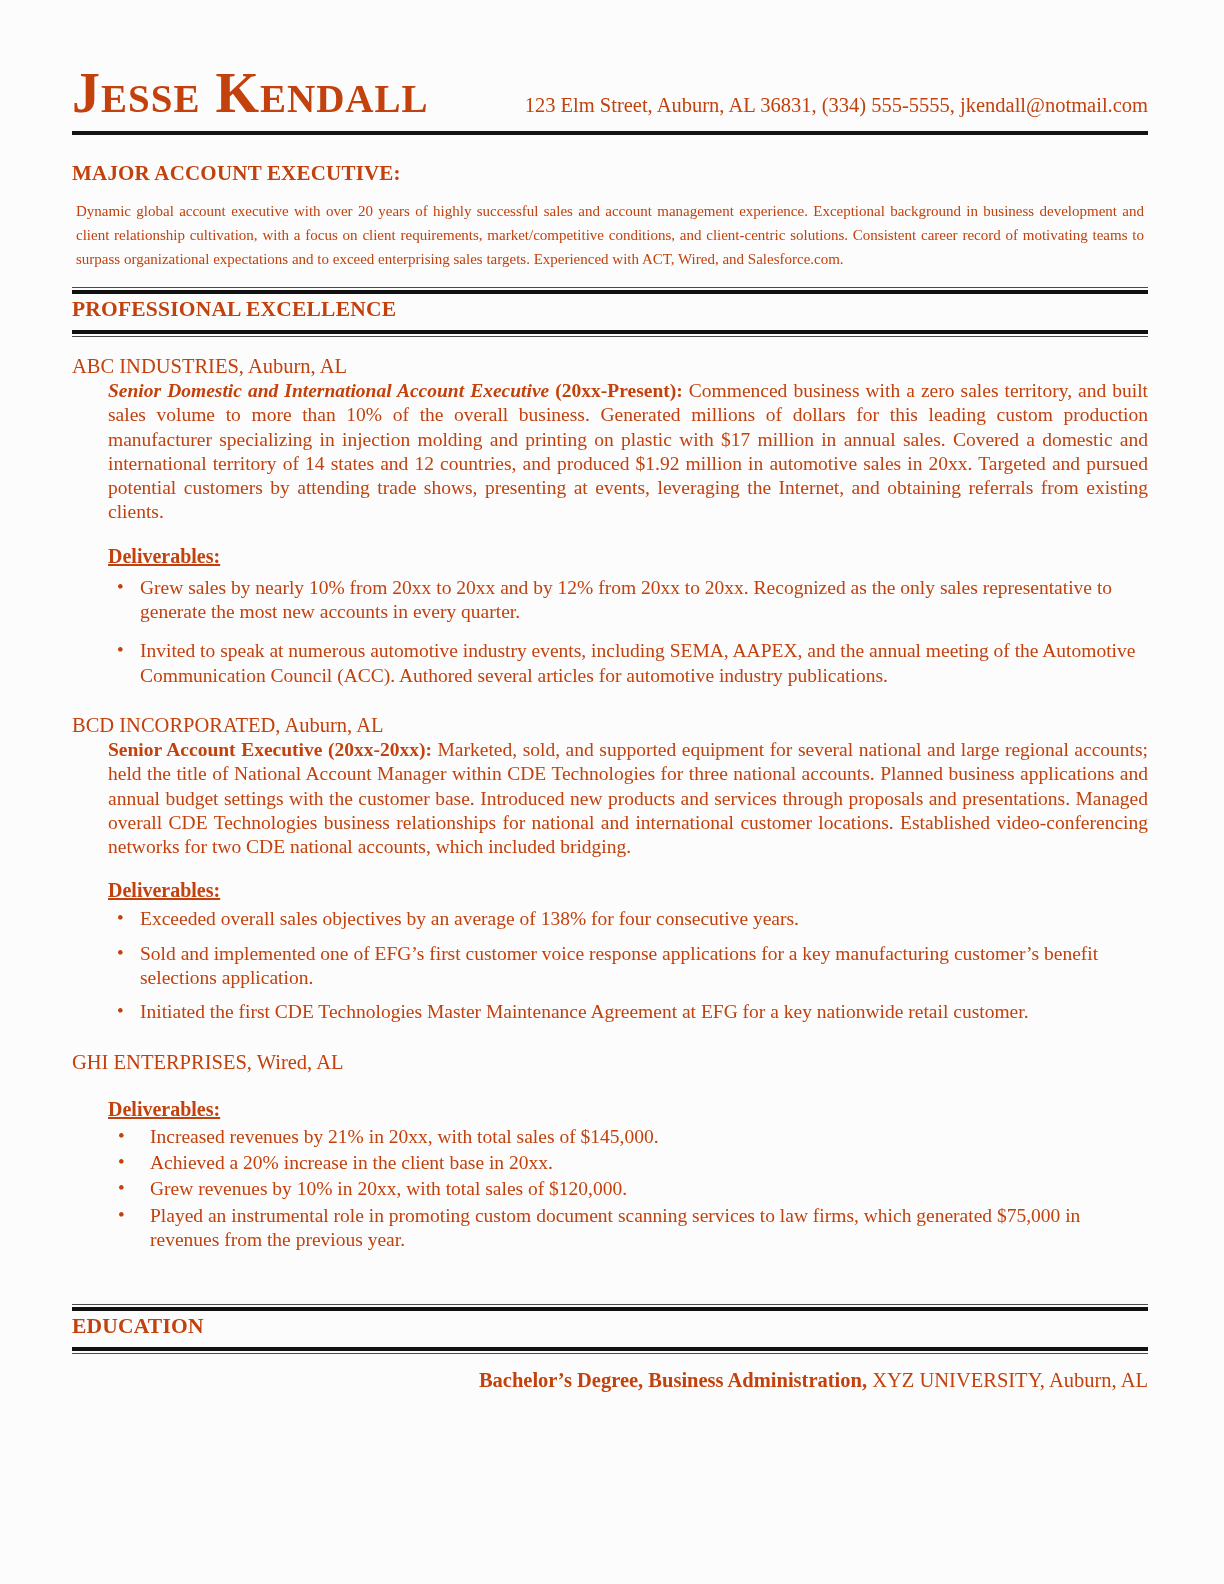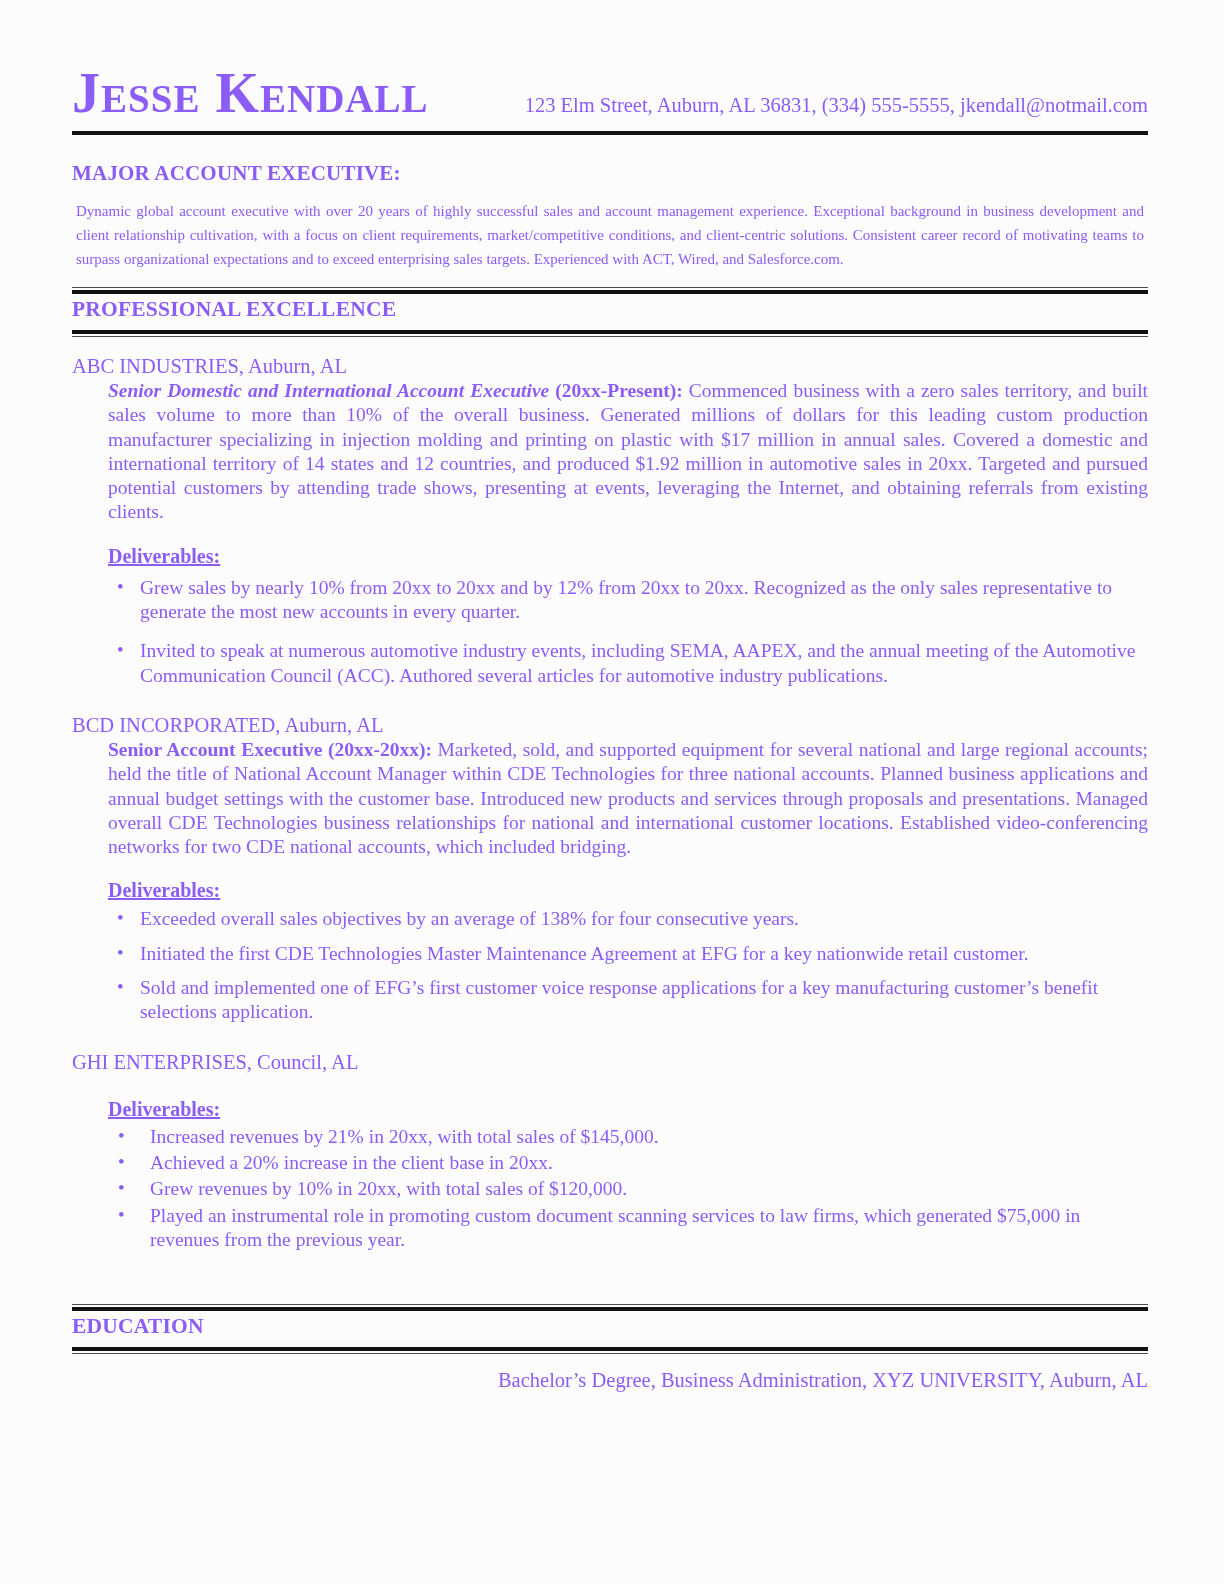--- a/index.html
+++ b/index.html
@@ -10,21 +10,21 @@
   .page {
     position: relative;
     width: 1224px;
     height: 1584px;
     margin: 0 auto;
     background: #fcfcfc;
     box-sizing: border-box;
     padding: 62px 76px 0 72px;
     overflow: hidden;
     font-family: "Liberation Serif", "DejaVu Serif", serif;
-    color: #8b5cf6;
+    color: #c2410c;
   }
 
   
   .header-row {
     display: flex;
     align-items: baseline;
     justify-content: space-between;
     gap: 40px;
   }
   .name {
@@ -112,21 +112,21 @@
   ul.bullets.wide-gap li { padding-left: 42px; }
   ul.bullets.wide-gap li::before { left: 10px; }
 
   
   .education-band { margin-top: 52px; }
   .education-line {
     margin: 15px 0 0;
     font-size: 20.5px;
     text-align: right;
   }
-  .education-line .bold { font-weight: normal; }
+  .education-line .bold { font-weight: bold; }
 </style>
 </head>
 <body>
 
 <div class="page">
 
   <header>
     <div class="header-row">
       <h1 class="name">Jesse Kendall</h1>
       <div class="contact">123 Elm Street, Auburn, AL 36831, (334) 555-5555, jkendall@notmail.com</div>
@@ -166,27 +166,27 @@
     <article class="job" style="margin-top:26px">
       <div class="company">BCD INCORPORATED, Auburn, AL</div>
       <p class="job-desc">
         <span class="job-title">Senior Account Executive</span>
         <span class="job-dates">(20xx-20xx):</span>
         <span>Marketed, sold, and supported equipment for several national and large regional accounts; held the title of National Account Manager within CDE Technologies for three national accounts. Planned business applications and annual budget settings with the customer base. Introduced new products and services through proposals and presentations. Managed overall CDE Technologies business relationships for national and international customer locations. Established video-conferencing networks for two CDE national accounts, which included bridging.</span>
       </p>
       <div class="deliverables-label">Deliverables:</div>
       <ul class="bullets medium" style="margin-top:5px">
         <li>Exceeded overall sales objectives by an average of 138% for four consecutive years.</li>
+        <li>Sold and implemented one of EFG’s first customer voice response applications for a key manufacturing customer’s benefit selections application.</li>
         <li>Initiated the first CDE Technologies Master Maintenance Agreement at EFG for a key nationwide retail customer.</li>
-        <li>Sold and implemented one of EFG’s first customer voice response applications for a key manufacturing customer’s benefit selections application.</li>
       </ul>
     </article>
 
     <article class="job" style="margin-top:26px">
-      <div class="company">GHI ENTERPRISES, Council, AL</div>
+      <div class="company">GHI ENTERPRISES, Wired, AL</div>
       <div class="deliverables-label" style="margin-top:24px">Deliverables:</div>
       <ul class="bullets tight wide-gap" style="margin-top:4px">
         <li>Increased revenues by 21% in 20xx, with total sales of $145,000.</li>
         <li>Achieved a 20% increase in the client base in 20xx.</li>
         <li>Grew revenues by 10% in 20xx, with total sales of $120,000.</li>
         <li>Played an instrumental role in promoting custom document scanning services to law firms, which generated $75,000 in revenues from the previous year.</li>
       </ul>
     </article>
 
   </section>

